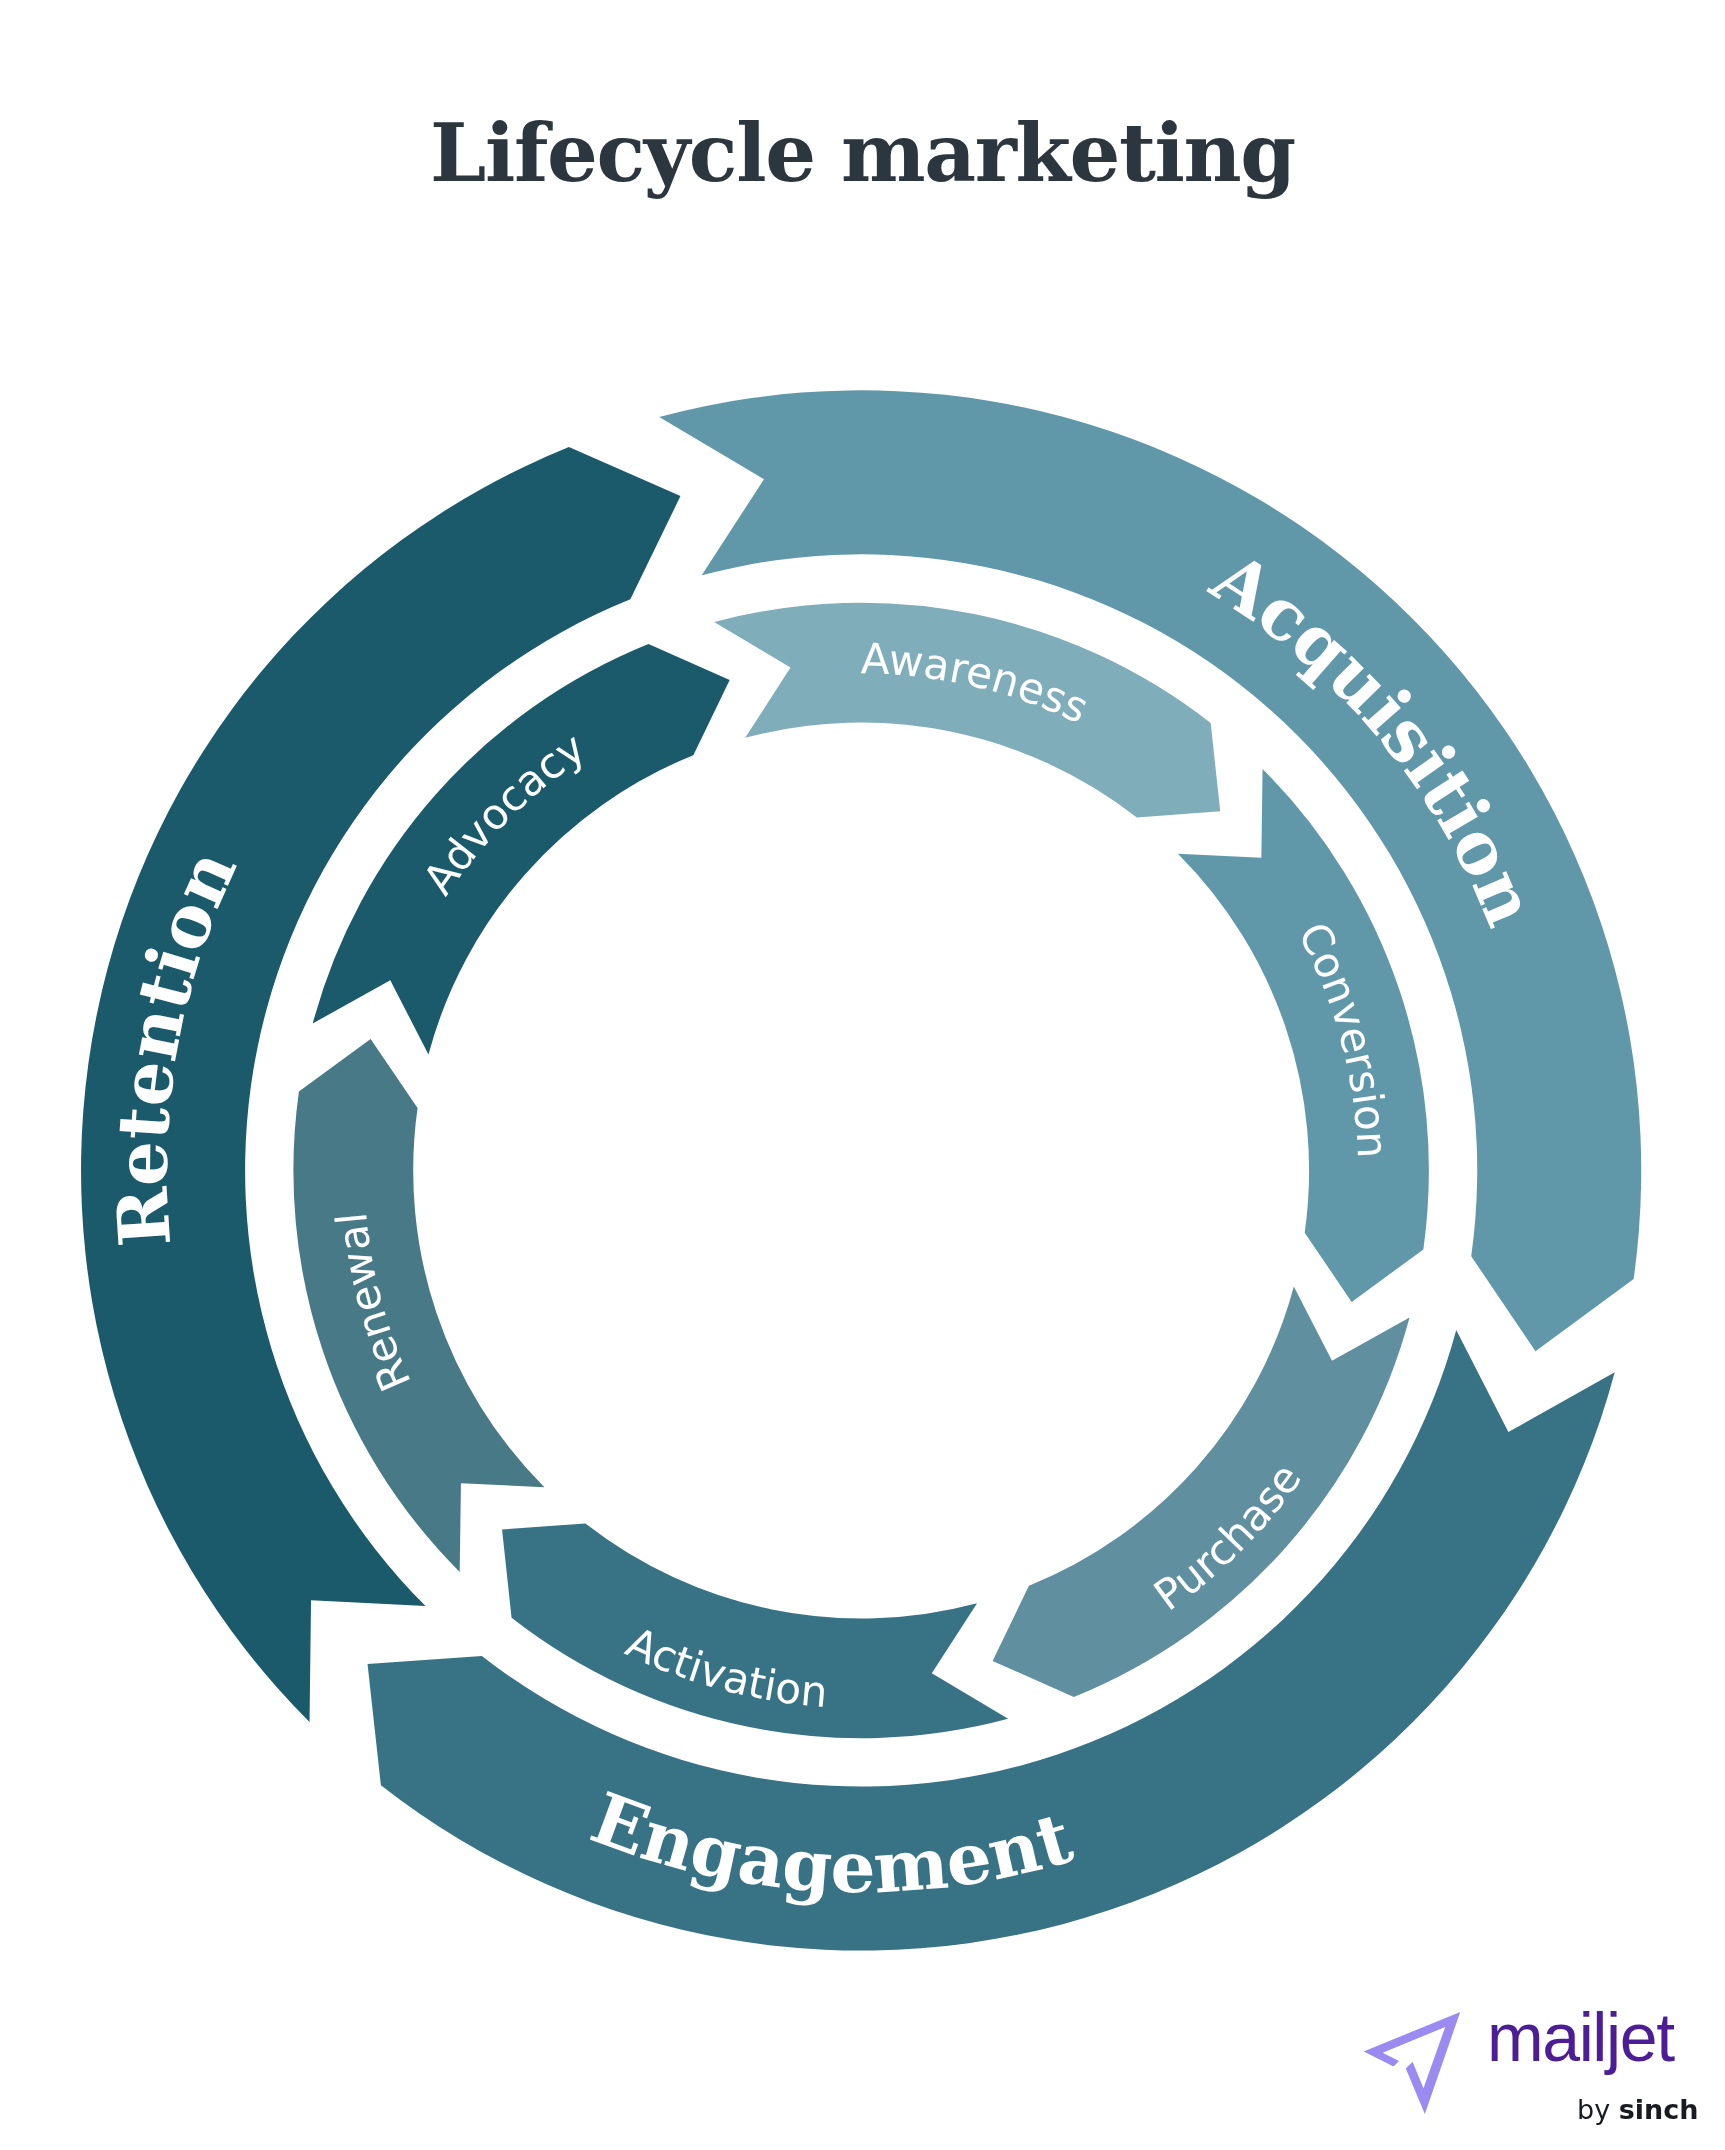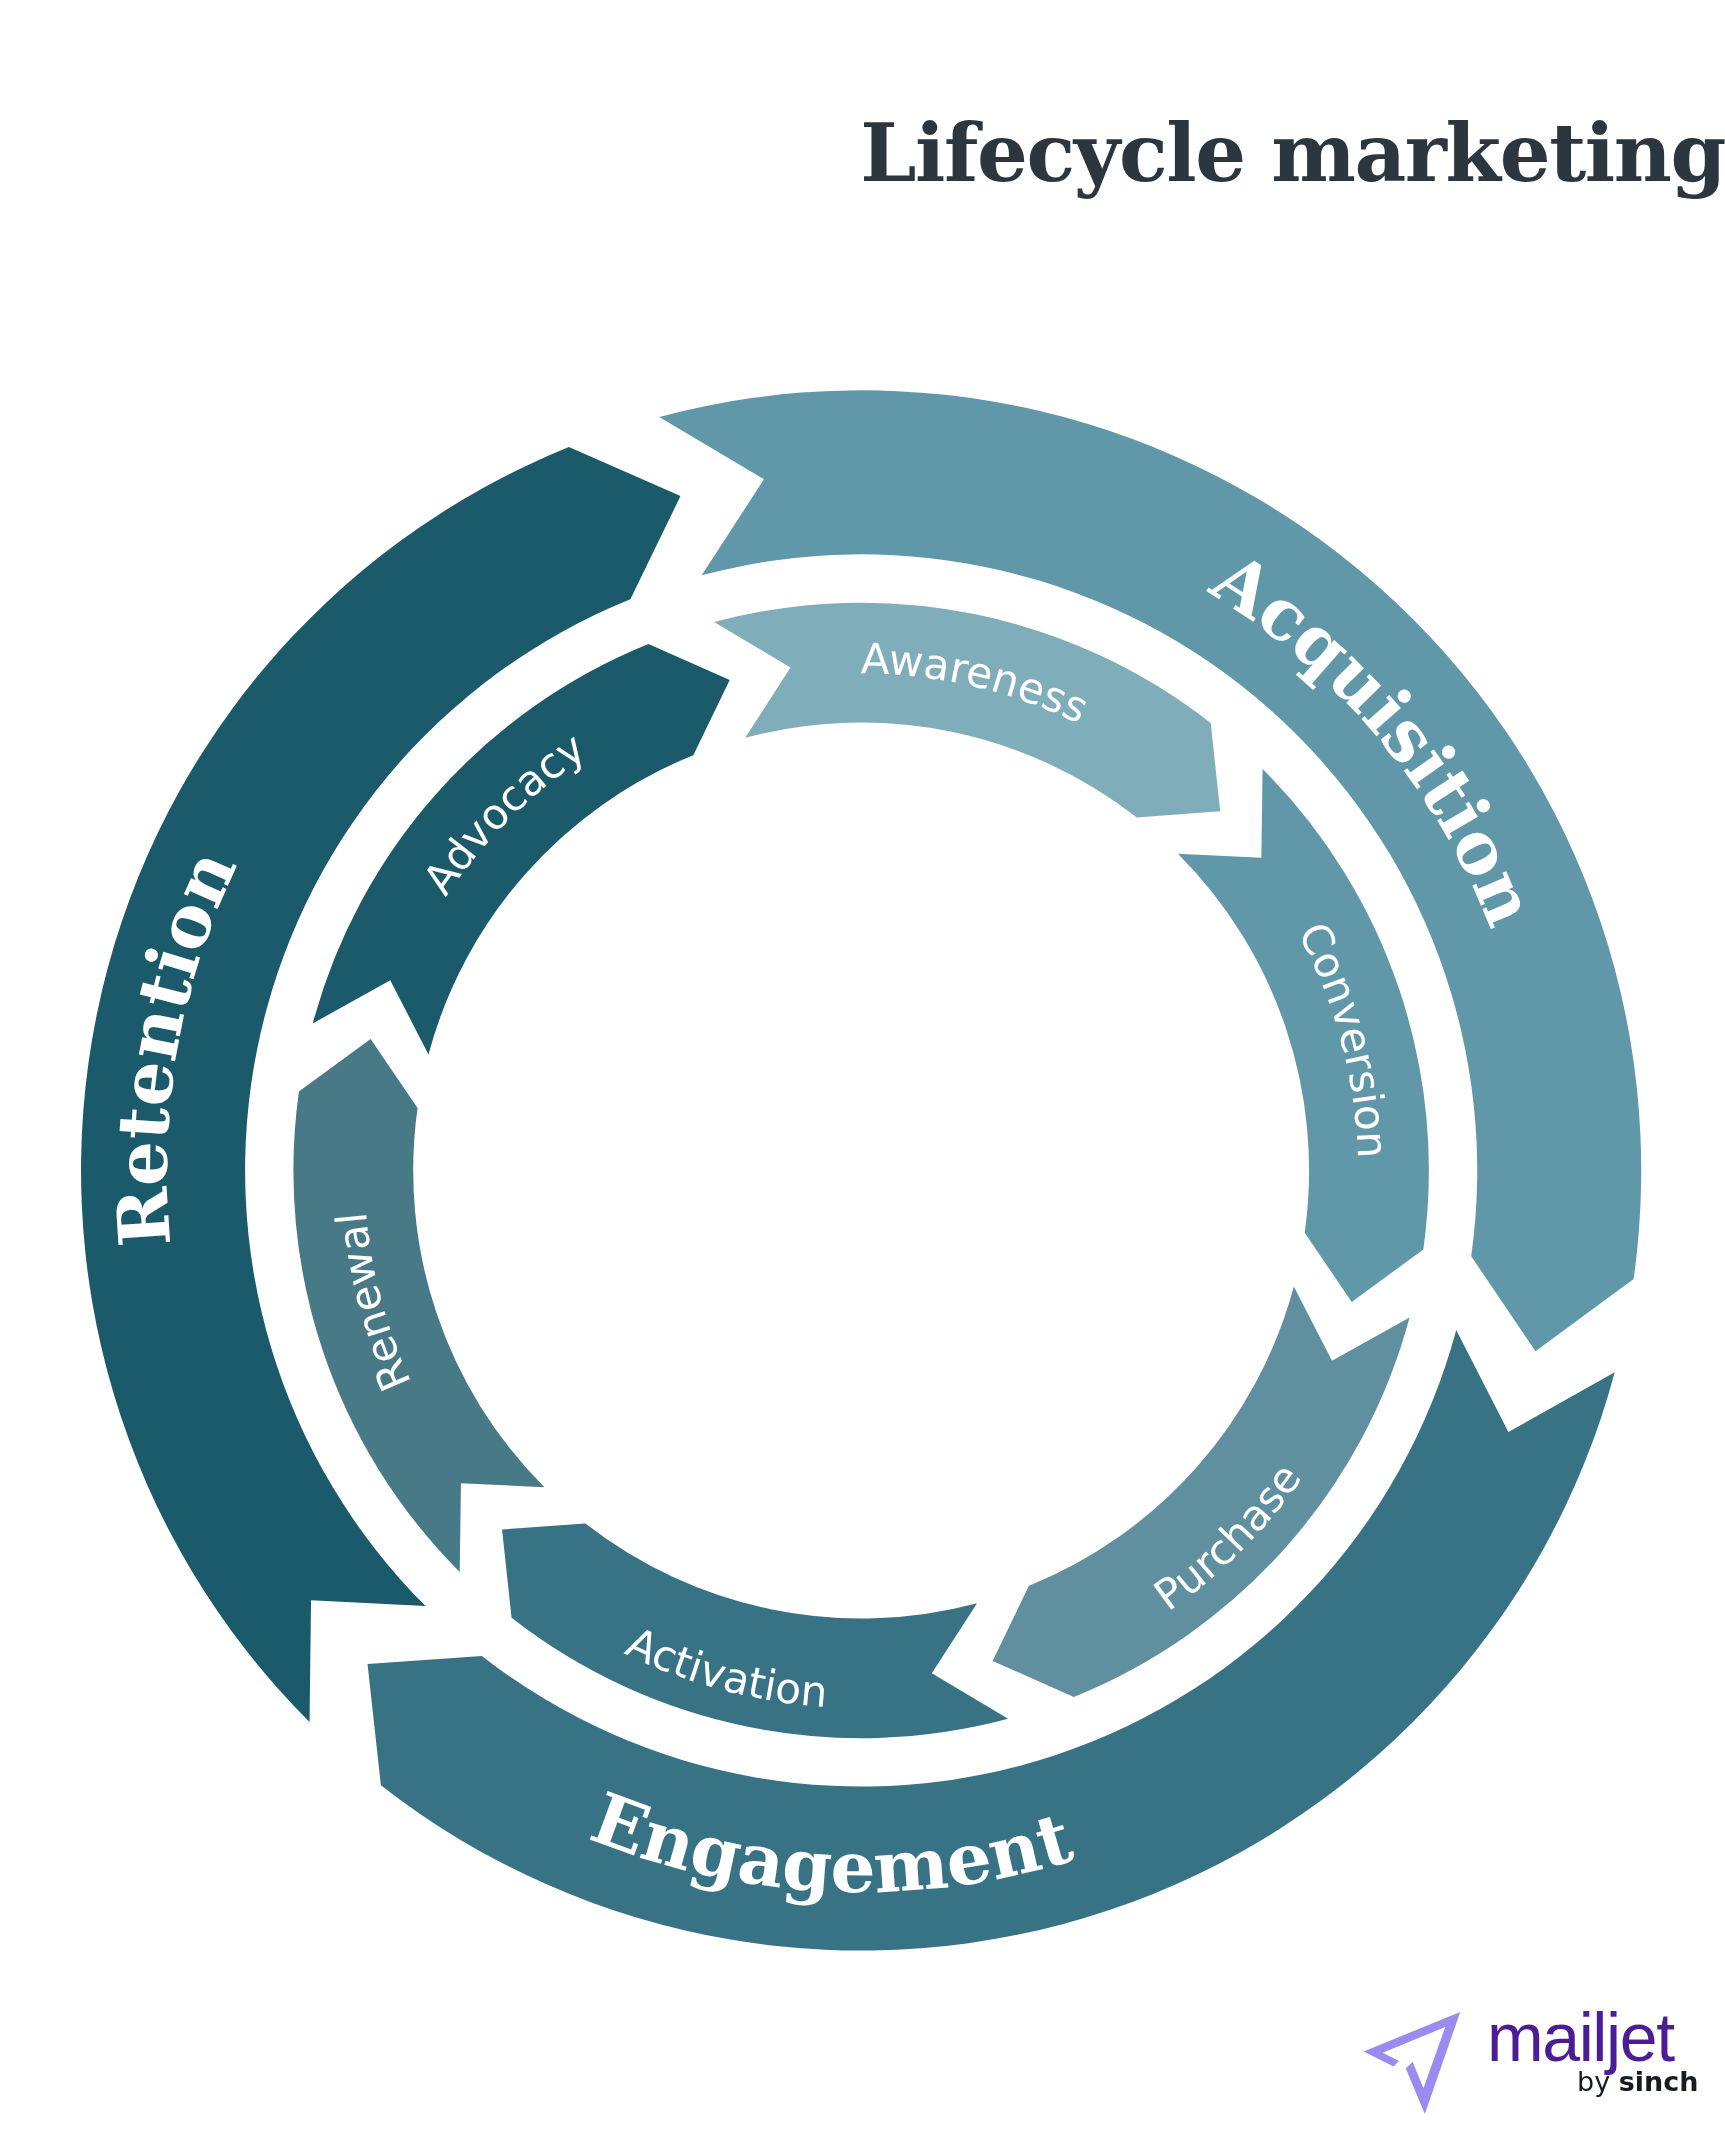--- a/index.html
+++ b/index.html
@@ -3,31 +3,31 @@
 <meta charset="utf-8">
 <style>
   html, body { margin: 0; padding: 0; background: #ffffff; }
   body { width: 1725px; height: 2151px; position: relative; overflow: hidden; }
   #title {
     position: absolute; left: 0; top: 102px; width: 1725px;
     text-align: center; color: #2B363E;
     font-family: "DejaVu Serif", serif; font-weight: bold;
     font-size: 80px; line-height: 103px; letter-spacing: -1.4px;
   }
-  #title div { white-space: nowrap; text-align: right; }
+  #title div { white-space: nowrap; }
   #diagram { position: absolute; left: 0; top: 0; }
   .lbl-outer { font-family: "DejaVu Serif", serif; font-weight: bold; font-size: 104px; fill: #ffffff; }
   .lbl-inner { font-family: "DejaVu Sans", sans-serif; font-size: 62px; fill: #ffffff; }
   #logo { position: absolute; left: 1358px; top: 1998px; width: 354px; height: 123px; }
   #logo-word {
     position: absolute; left: 129px; top: 0px;
     font-family: Liberation Sans, sans-serif; font-size: 68px; color: #4c1d95; letter-spacing: -1.4px;
   }
   #logo-by {
-    position: absolute; left: 219px; top: 68px;
+    position: absolute; left: 219px; top: 96px;
     font-family: "DejaVu Sans", sans-serif; font-size: 27px; color: #161C22;
   }
   #logo-by b { font-weight: bold; }
 </style>
 </head>
 <body>
 
 <div id="title">
   <div>Lifecycle marketing</div>
 </div>

